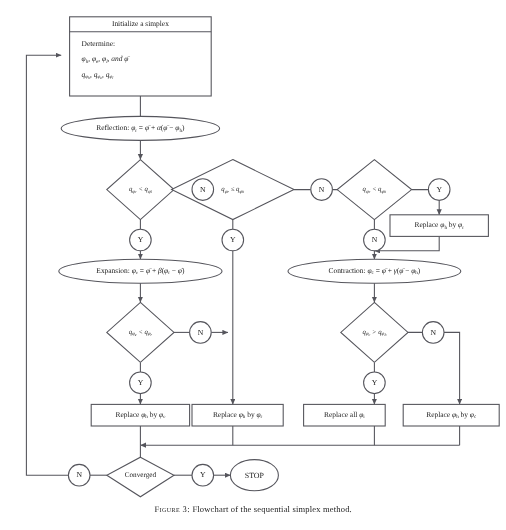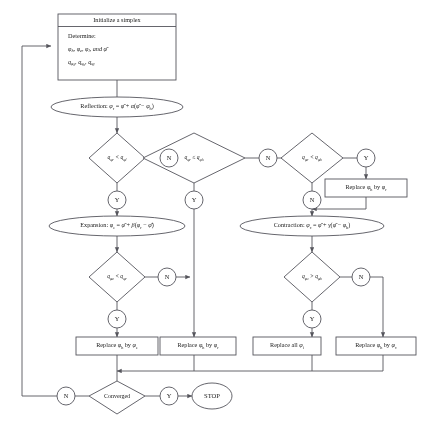--- a/index.html
+++ b/index.html
@@ -265,14 +265,18 @@
     <g>
       <circle class="node-shape" cx="169" cy="396" r="9"></circle>
       <text class="node-text t-yn" x="169" y="396.4">Y</text>
     </g>
     <g>
       <circle class="node-shape" cx="66" cy="396" r="9"></circle>
       <text class="node-text t-yn" x="66" y="396.4">N</text>
     </g>
   </svg>
 
+  <div id="caption">
+    <span class="fig-label">Figure 3:</span>
+    <span>Flowchart of the sequential simplex method.</span>
+  </div>
 
 </div>
 
 </body></html>

